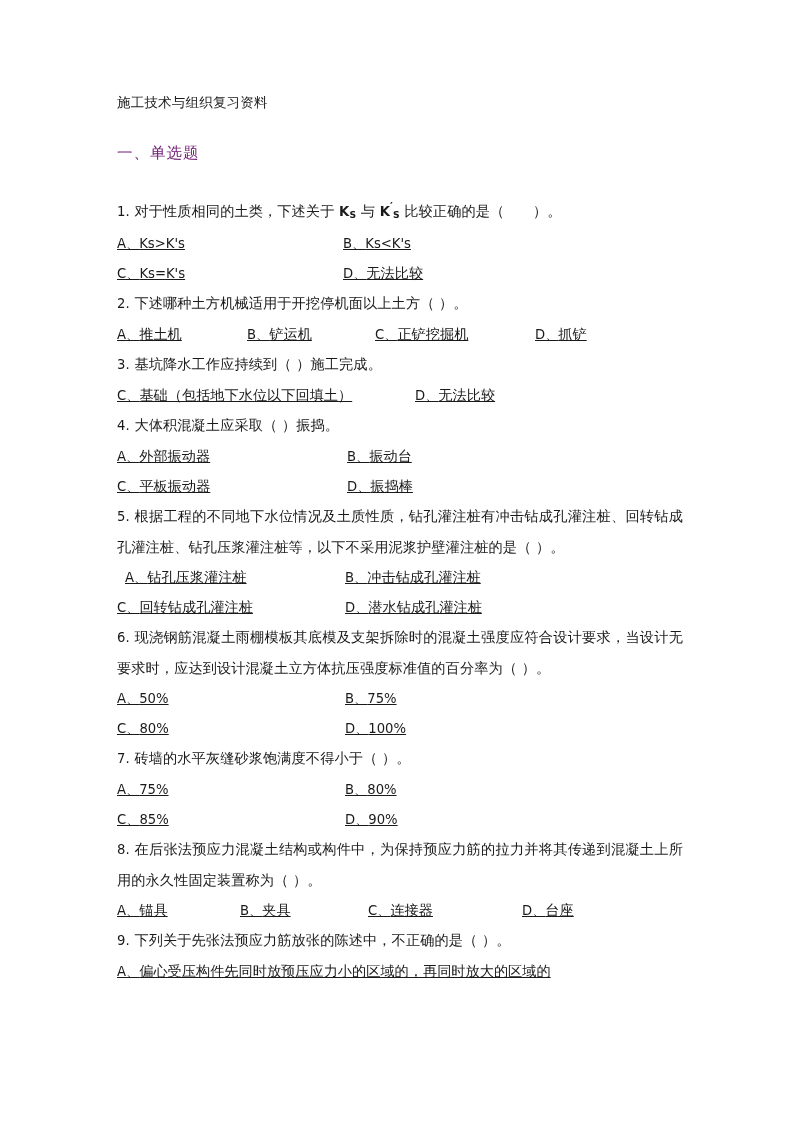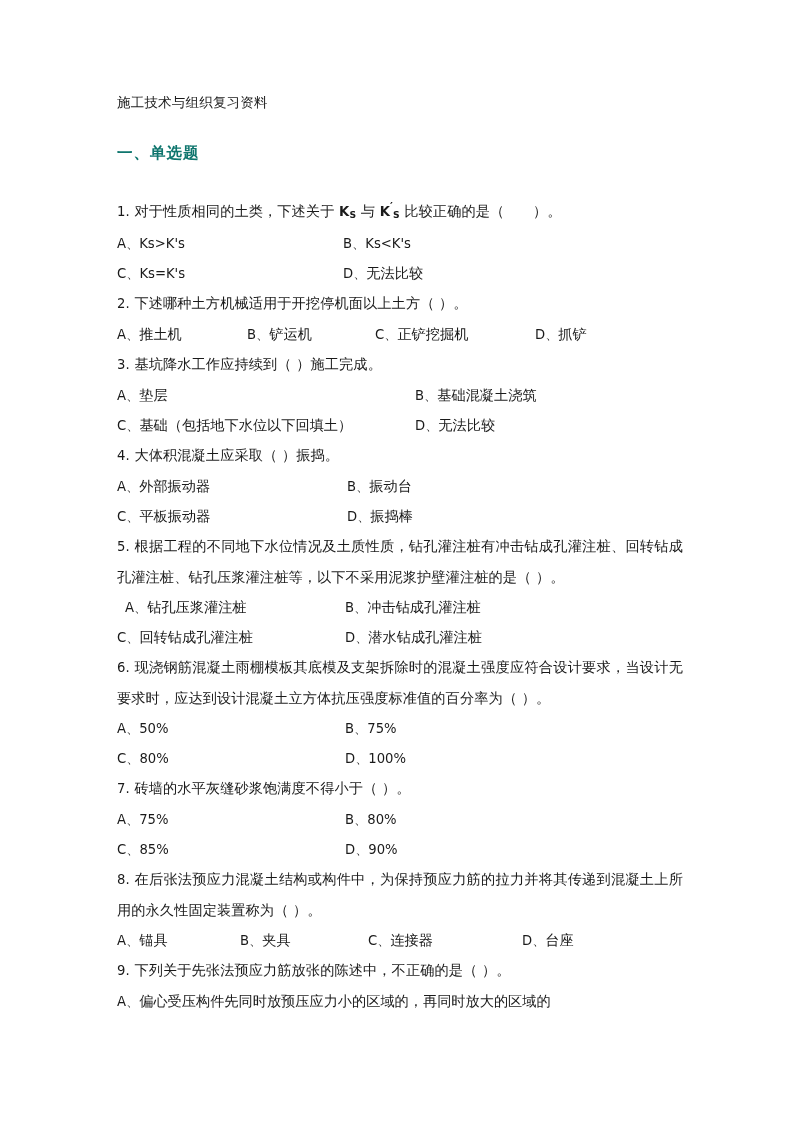--- a/index.html
+++ b/index.html
@@ -32,22 +32,22 @@
     font-size: 13.5px;
     color: #1a1a1a;
     line-height: 1.5;
     letter-spacing: 0.2px;
     margin: 0 0 30px 0;
     white-space: nowrap;
   }
   .section-heading {
     font-family: "DejaVu Sans", sans-serif;
     font-size: 15.5px;
-    font-weight: bold;
-    color: #0f766e;
+    font-weight: normal;
+    color: #701a75;
     line-height: 1.5;
     margin: 0 0 27px 0;
     letter-spacing: 1px;
   }
 
   .q-block {
     margin: 0 0 0 0;
   }
   .q-stem {
     font-family: "DejaVu Serif", serif;
@@ -74,20 +74,21 @@
     line-height: 30px;
     font-family: "DejaVu Serif", serif;
     font-size: 14.2px;
     color: #1a1a1a;
     white-space: nowrap;
   }
   .opt {
     position: absolute;
     top: 0;
     white-space: nowrap;
+    text-decoration: underline;
   }
   .opt .lab {
     font-family: "DejaVu Sans", sans-serif;
     font-size: 13.2px;
   }
   .opt .txt-latin {
     font-family: "DejaVu Sans", sans-serif;
     font-size: 13.2px;
   }
 
@@ -144,24 +145,20 @@
         <span class="opt" style="left:418px"><span class="lab">D、</span><span>抓铲</span></span>
       </div>
     </div>
 
     <div class="q-block">
       <div class="q-stem">
         <span class="num">3.</span>
         <span>基坑降水工作应持续到（    ）施工完成。</span>
       </div>
       <div class="opt-row">
-        <span class="opt" style="left:0px"><span class="lab">A、</span><span>垫层</span></span>
-        <span class="opt" style="left:298px"><span class="lab">B、</span><span>基础混凝土浇筑</span></span>
-      </div>
-      <div class="opt-row">
         <span class="opt" style="left:0px"><span class="lab">C、</span><span>基础（包括地下水位以下回填土）</span></span>
         <span class="opt" style="left:298px"><span class="lab">D、</span><span>无法比较</span></span>
       </div>
     </div>
 
     <div class="q-block">
       <div class="q-stem">
         <span class="num">4.</span>
         <span>大体积混凝土应采取（    ）振捣。</span>
       </div>

